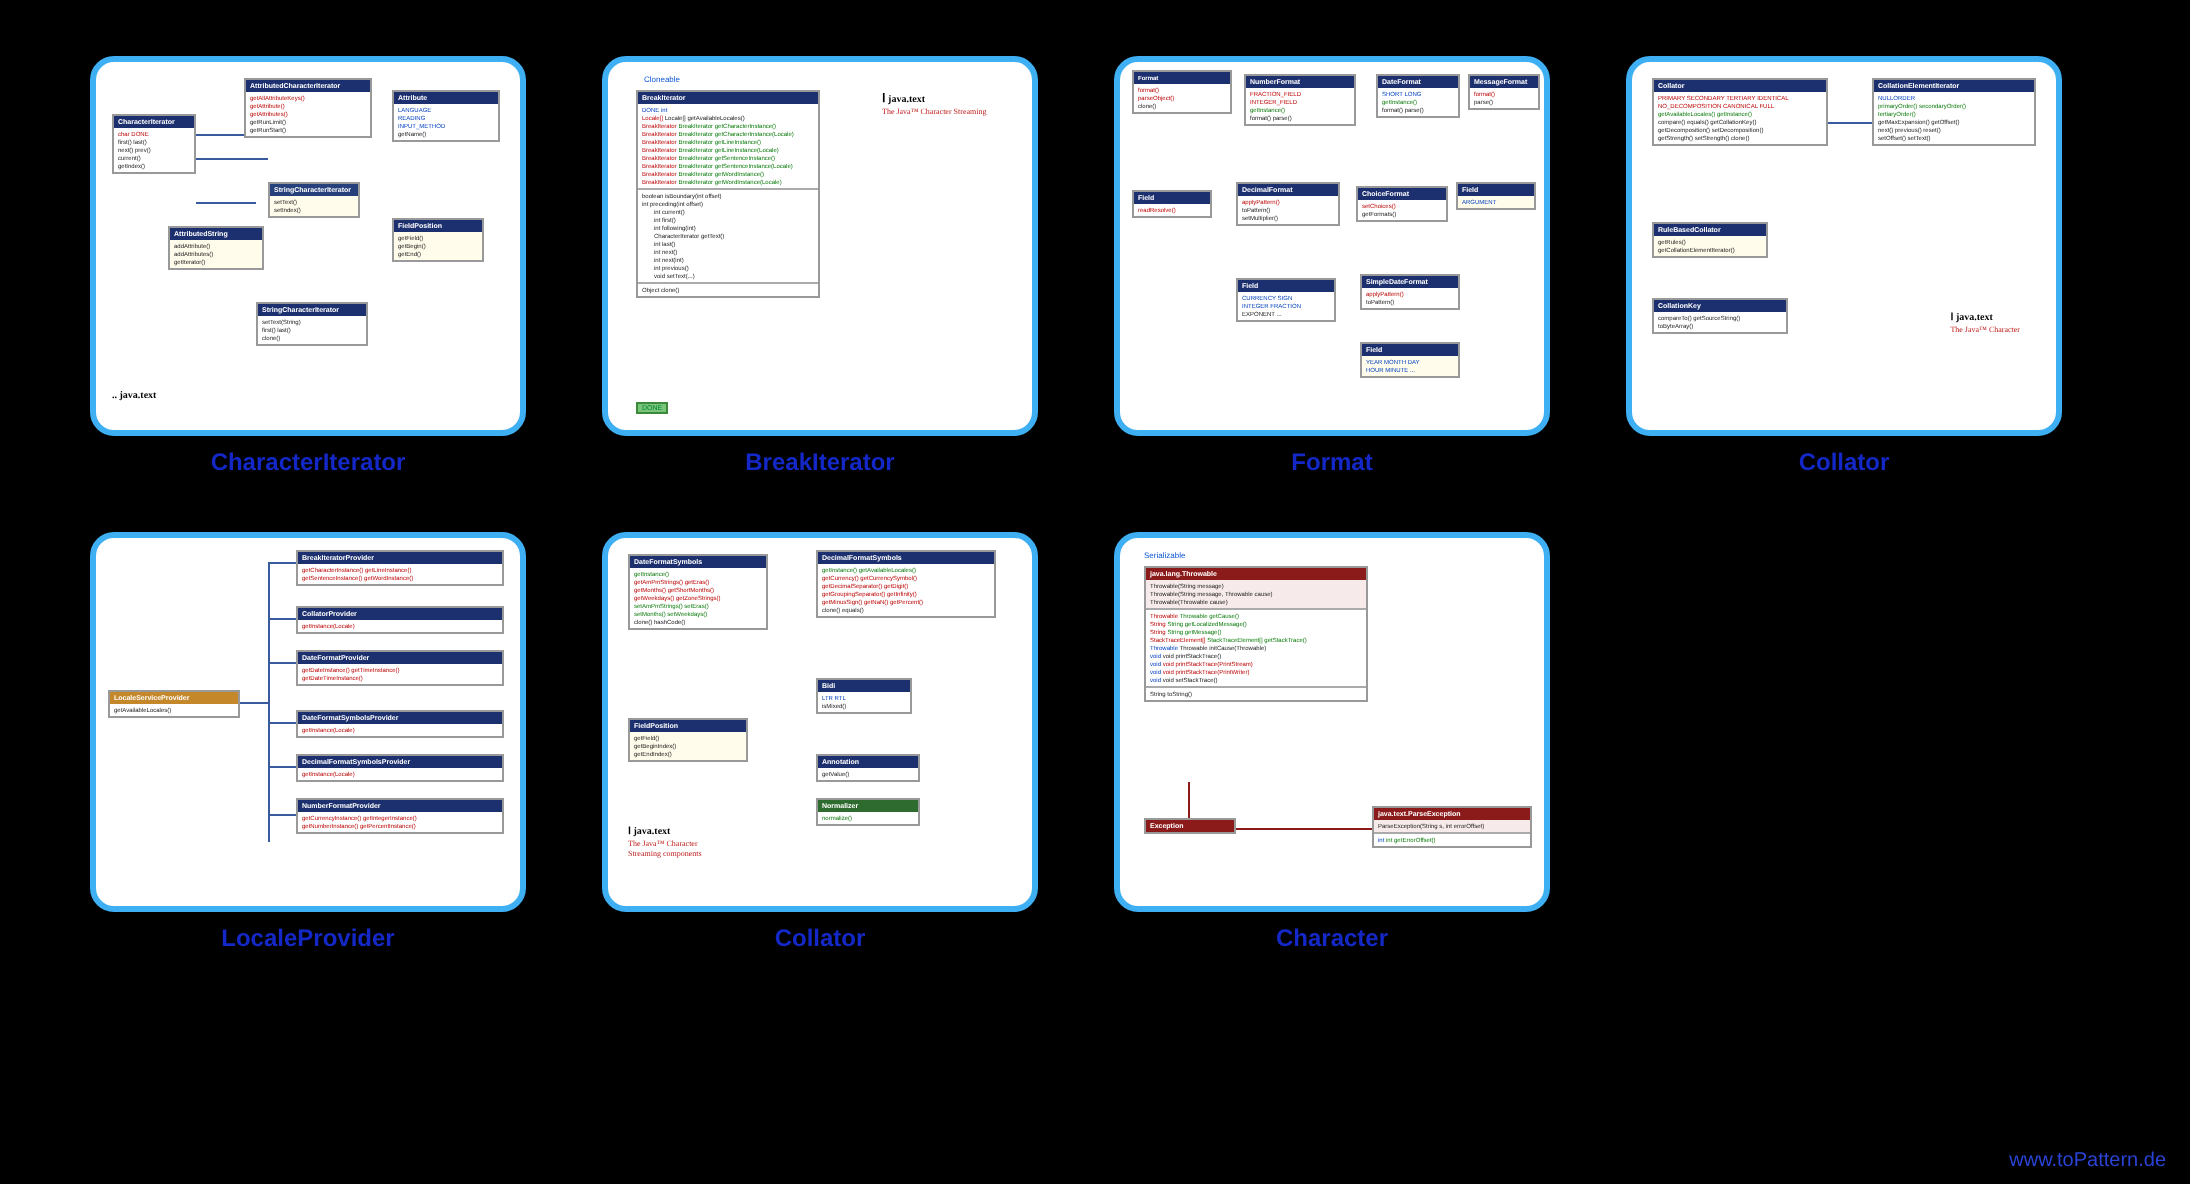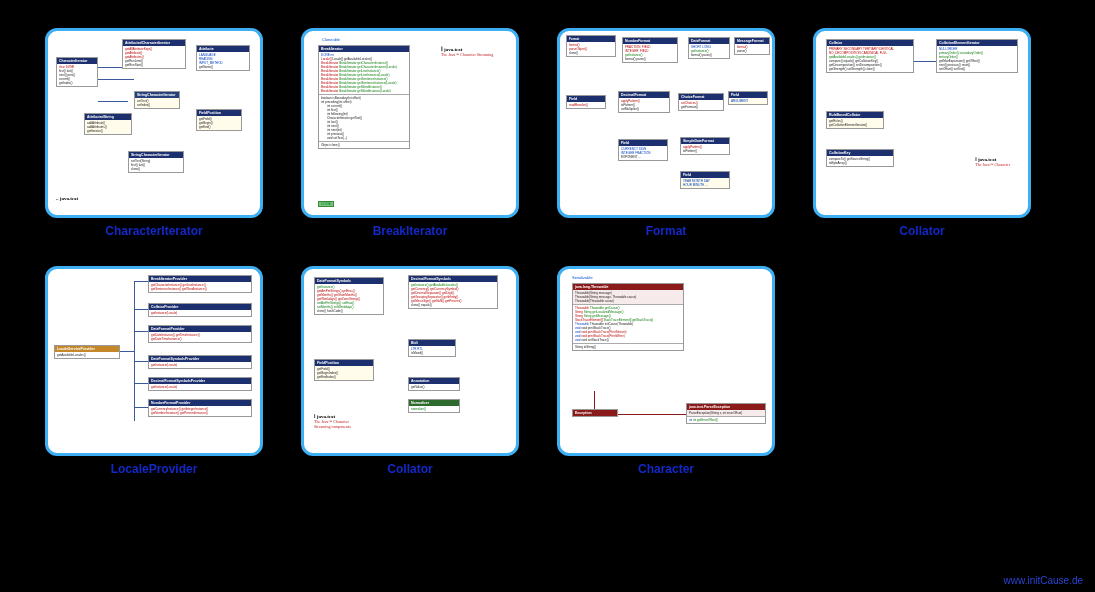--- a/index.html
+++ b/index.html
@@ -514,13 +514,13 @@
           </div>
       </div>
       <div class="wire" style="left:58px;top:145px;width:68px;background:#8b1a1a;"></div>
       <div class="wirev" style="left:34px;top:122px;height:18px;background:#8b1a1a;"></div>
     </div>
     <div class="card-label">Character</div>
   </div>
 
 </div>
 
-<div class="footer">www.initCause.de</div>
+<div class="footer">www.toPattern.de</div>
 
 </body></html>

